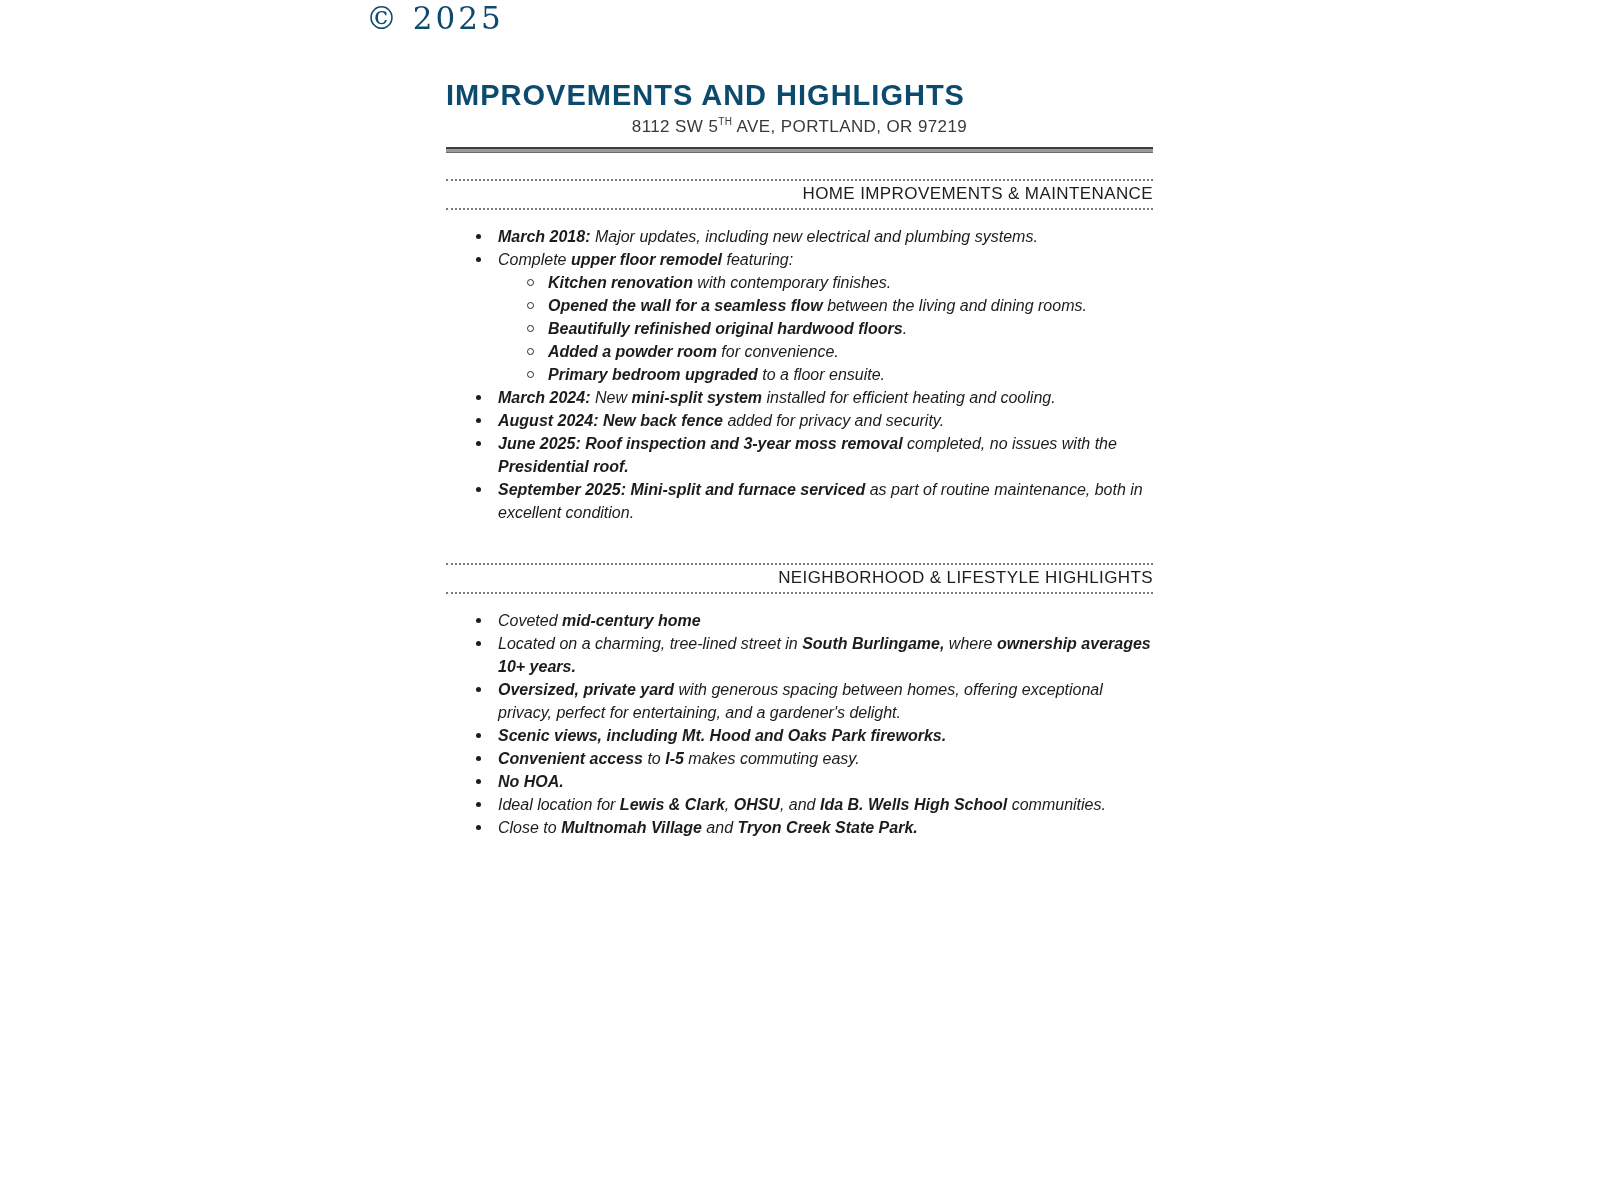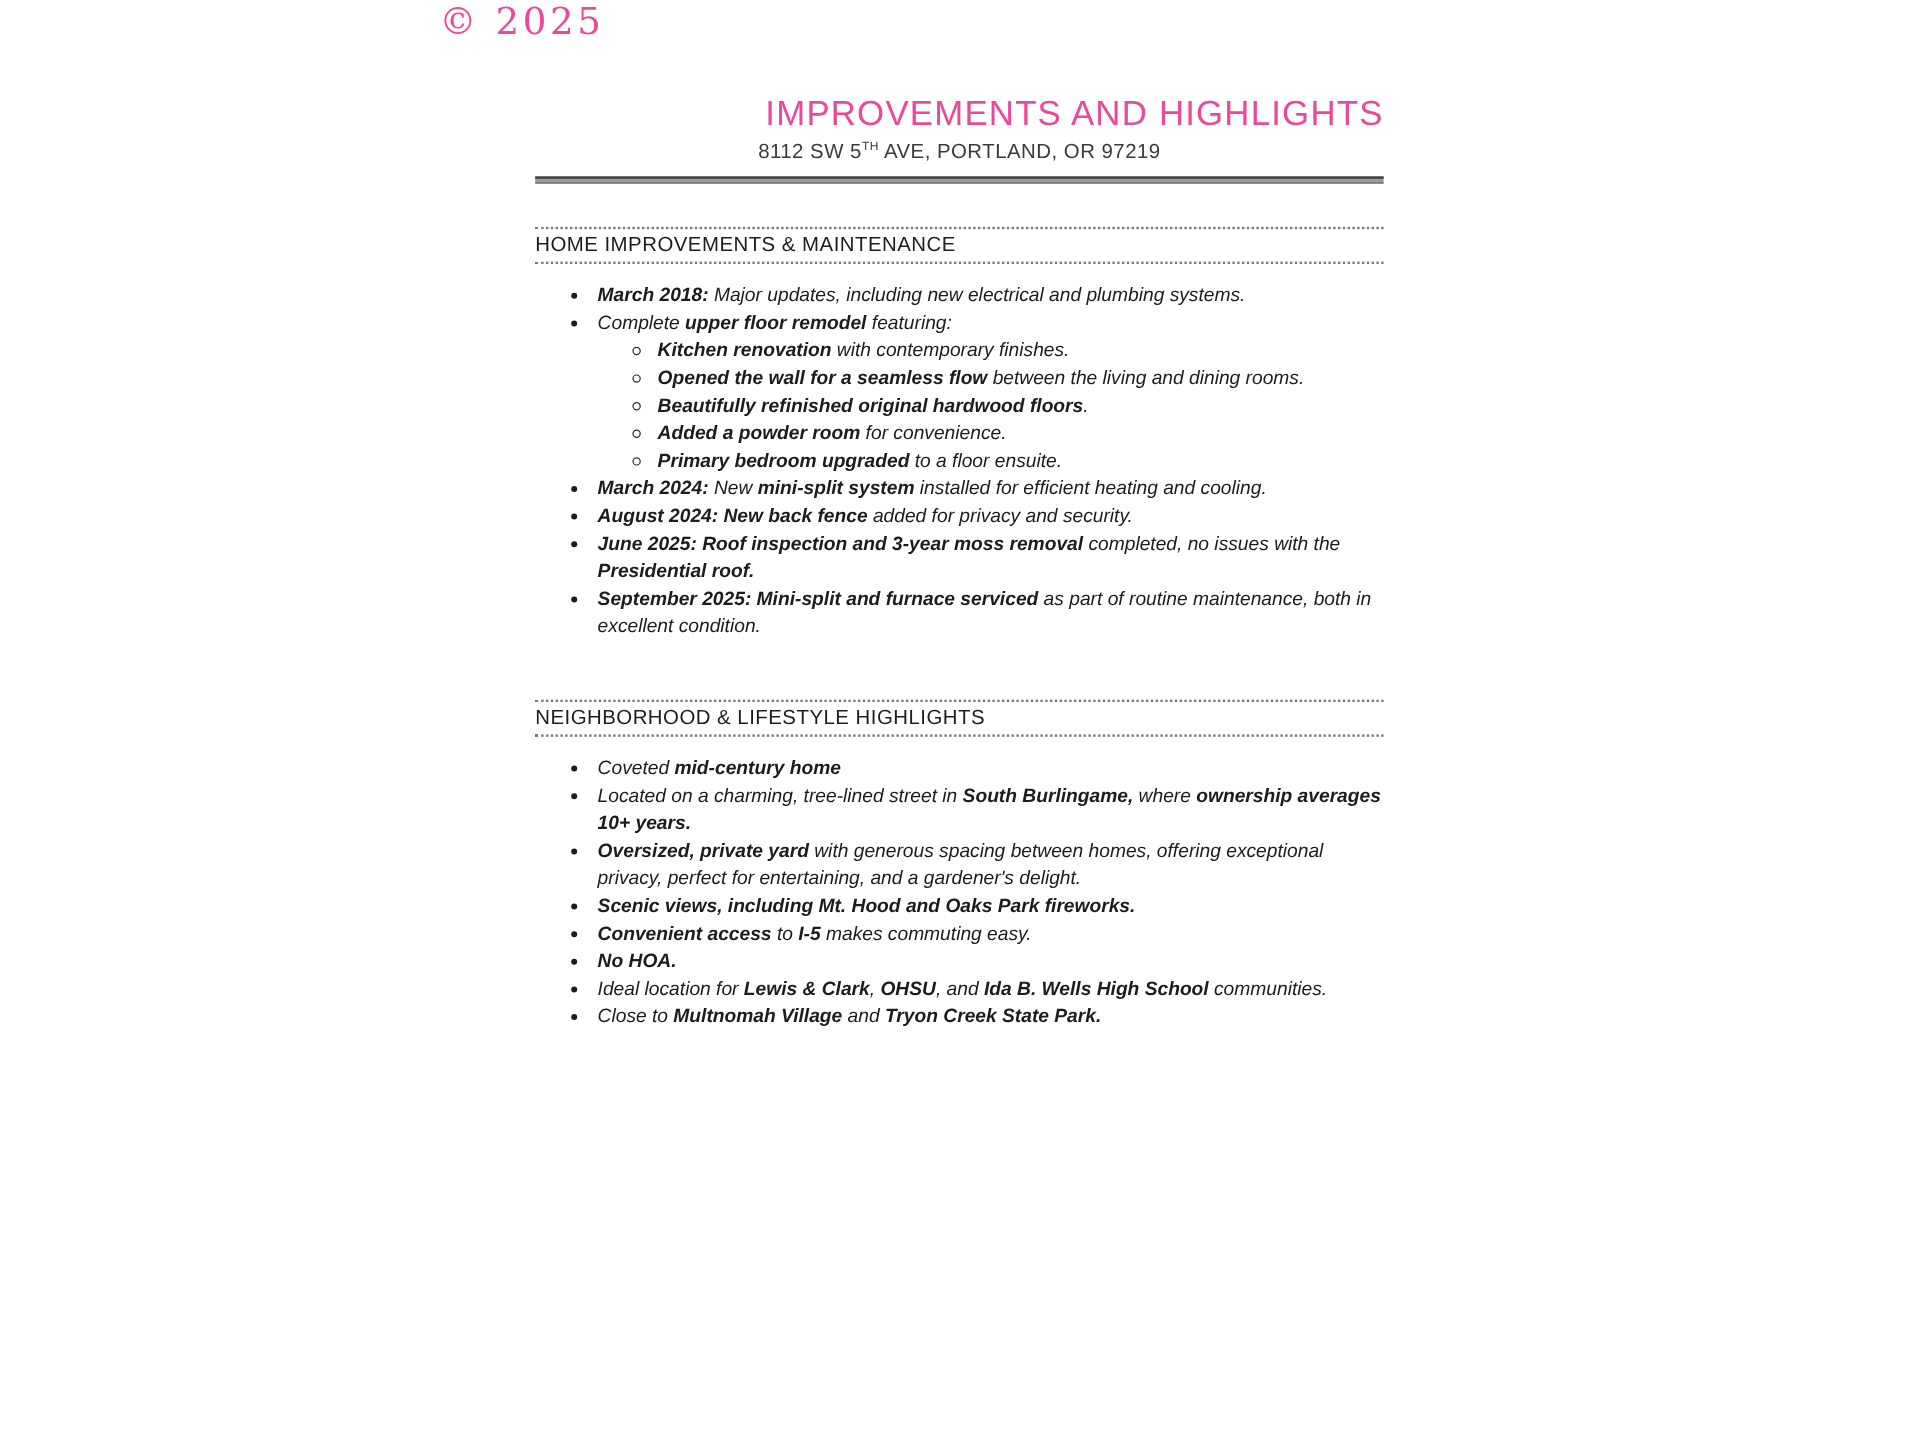--- a/index.html
+++ b/index.html
@@ -4,43 +4,43 @@
 <style>
   html,body{margin:0;padding:0;background:#ffffff;}
   body{
     width:1600px;height:1200px;position:relative;
     font-family:"Liberation Sans", sans-serif;color:#1f1f1f;
     -webkit-font-smoothing:antialiased;
   }
   .watermark{
     position:absolute;left:366px;top:0px;
     font-family:"DejaVu Serif", serif;
-    font-size:31px;color:#ec4899;letter-spacing:3px;
+    font-size:31px;color:#0c4a6e;letter-spacing:3px;
     user-select:none;
   }
   .page{
     position:absolute;left:446px;top:78px;width:707px;
   }
   .title{
-    text-align:right;font-size:29px;line-height:34px;
-    color:#ec4899;letter-spacing:1px;font-weight:400;
+    text-align:left;font-size:29px;line-height:34px;
+    color:#0c4a6e;letter-spacing:1px;font-weight:700;
   }
   .subtitle{
     text-align:center;font-size:17px;line-height:22px;
     color:#3a3a3a;letter-spacing:0.4px;margin-top:4px;
   }
   .subtitle sup{font-size:10px;vertical-align:super;line-height:0;margin-top:46px;}
   .double-rule{
     margin-top:9px;height:3px;background:#9b9b9b;
     border-top:2px solid #3f3f3f;border-bottom:1px solid #6a6a6a;
   }
   .section-heading{
-    margin-top:36px;
+    margin-top:26px;
     border-top:2px dotted #7a7a7a;border-bottom:2px dotted #7a7a7a;
-    text-align:left;font-size:17px;line-height:20px;
+    text-align:right;font-size:17px;line-height:20px;
     padding:3px 0 4px 0;color:#1d1d1d;letter-spacing:0.4px;
   }
   .bullet-list{
     padding:15px 0 13px 0;
     font-style:italic;font-size:16px;line-height:23px;color:#1c1c1c;
   }
   .item{position:relative;}
   .item.lvl1{padding-left:52px;}
   .item.lvl2{padding-left:102px;}
   .marker{position:absolute;display:block;}

